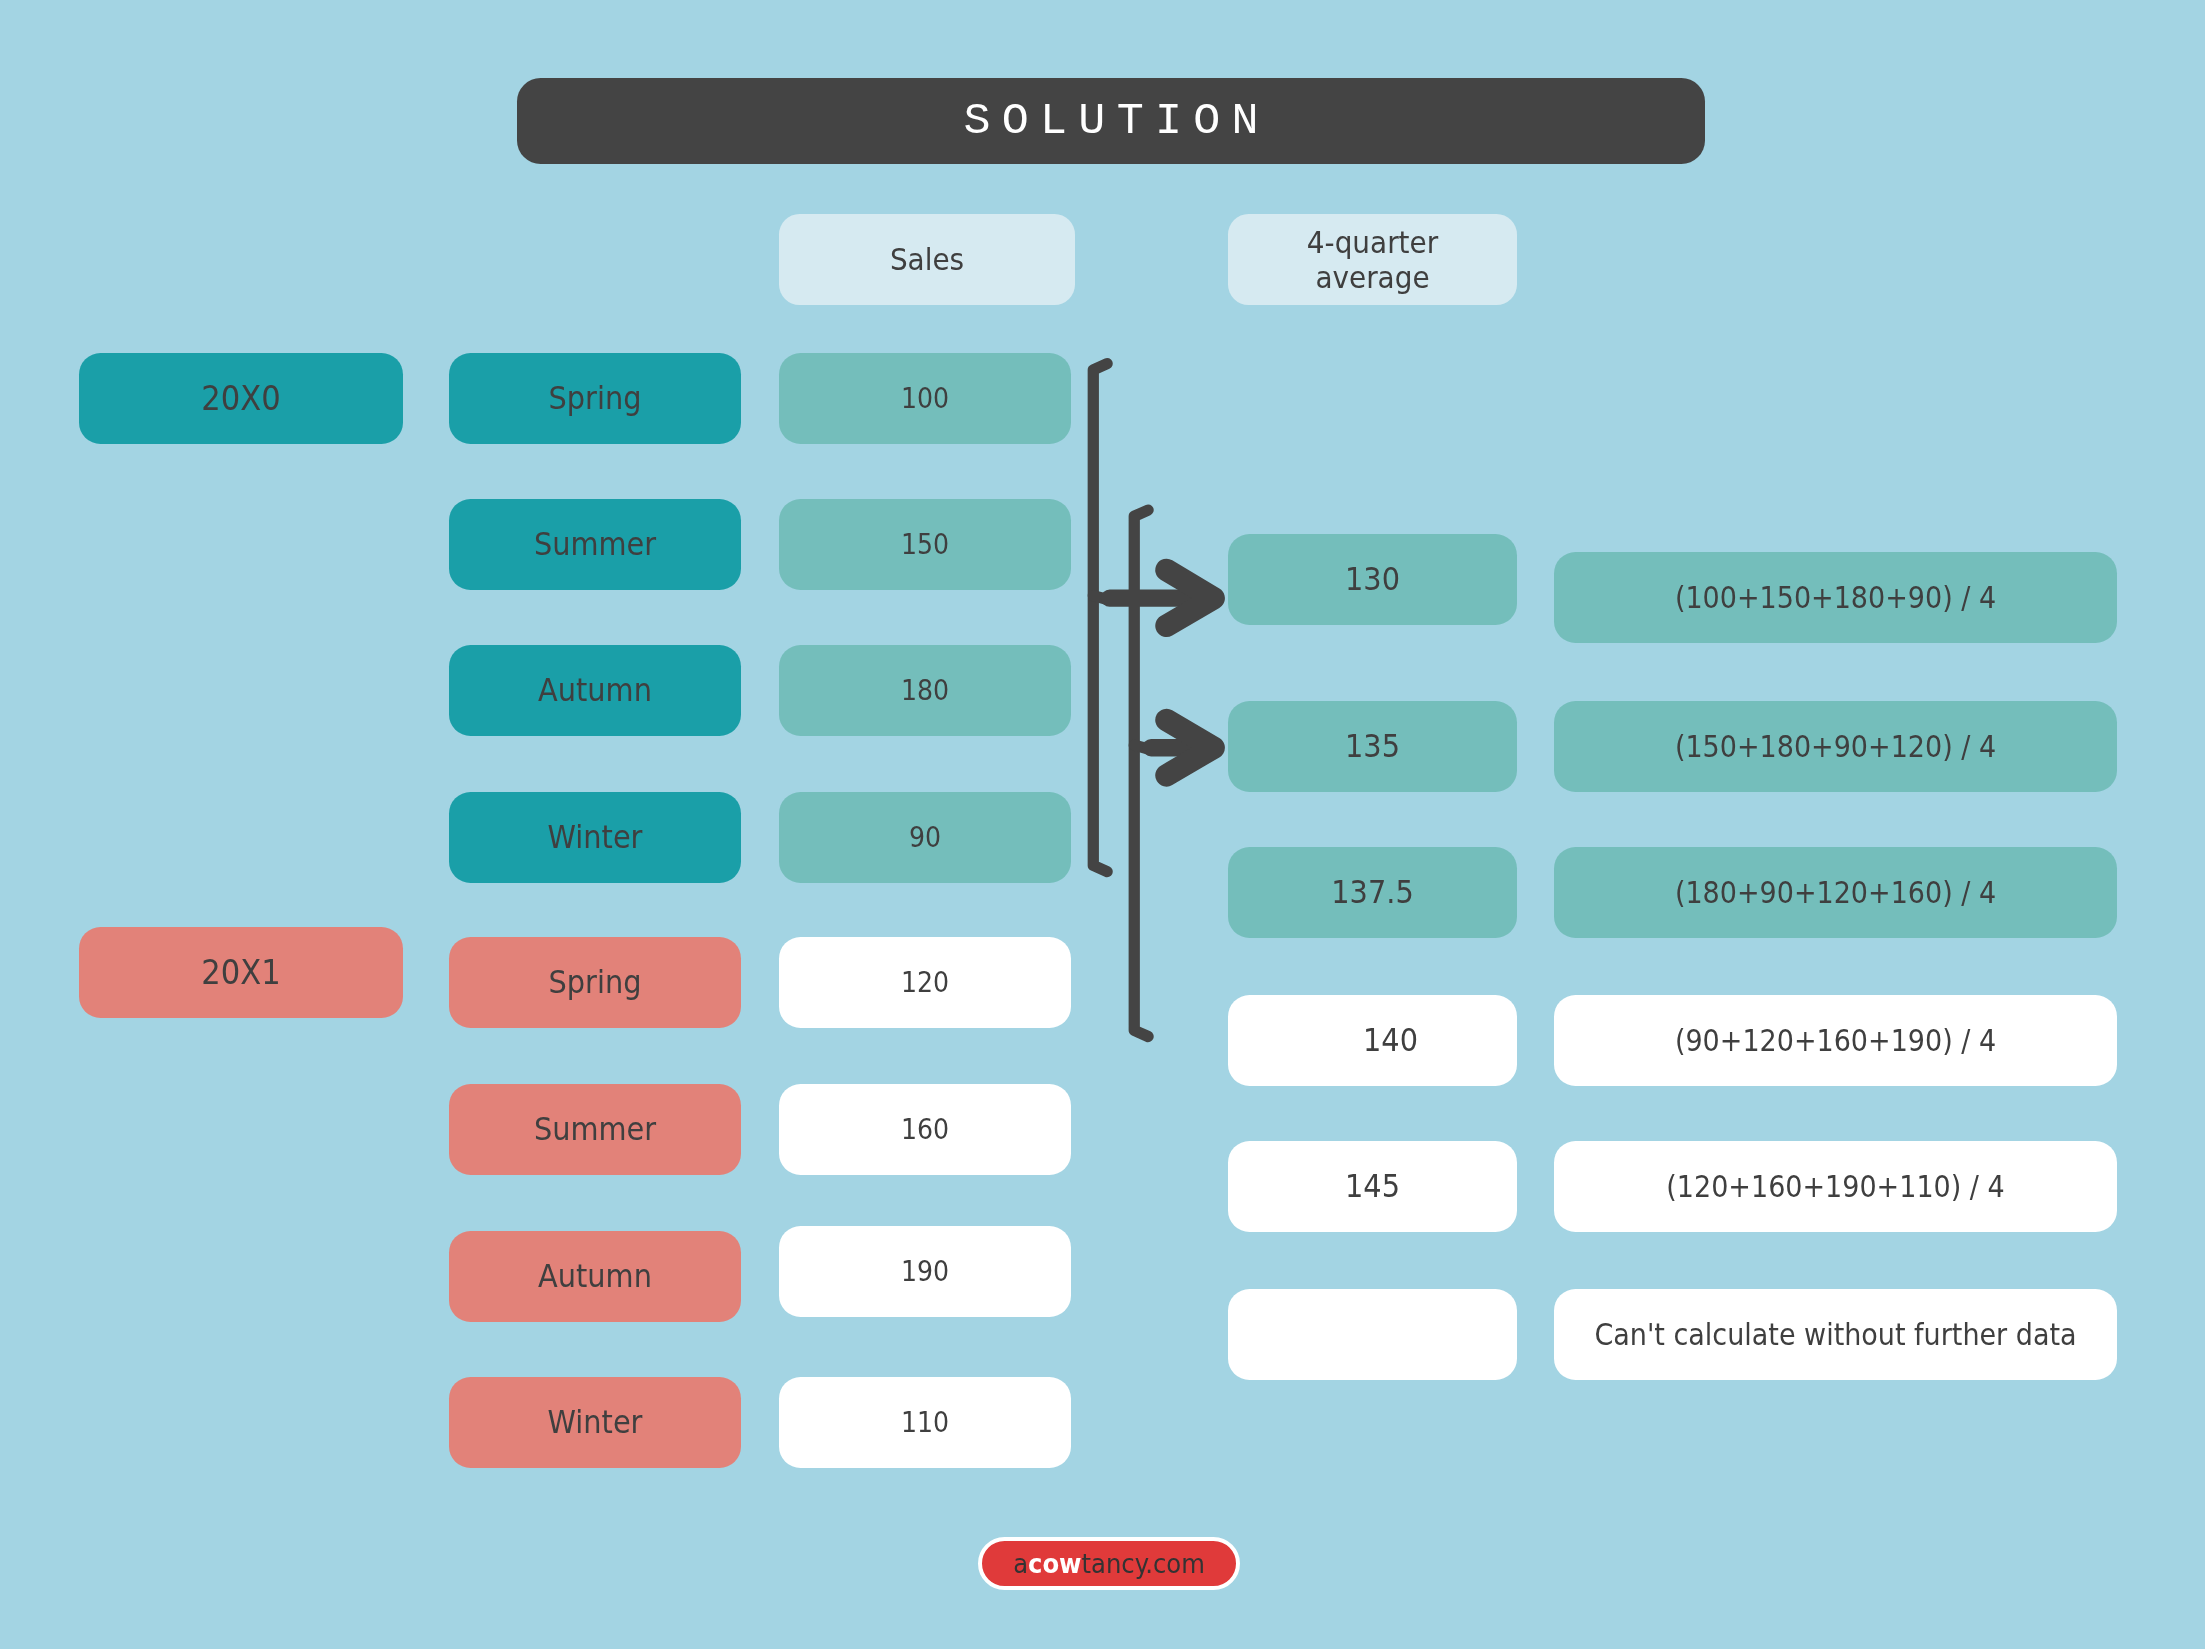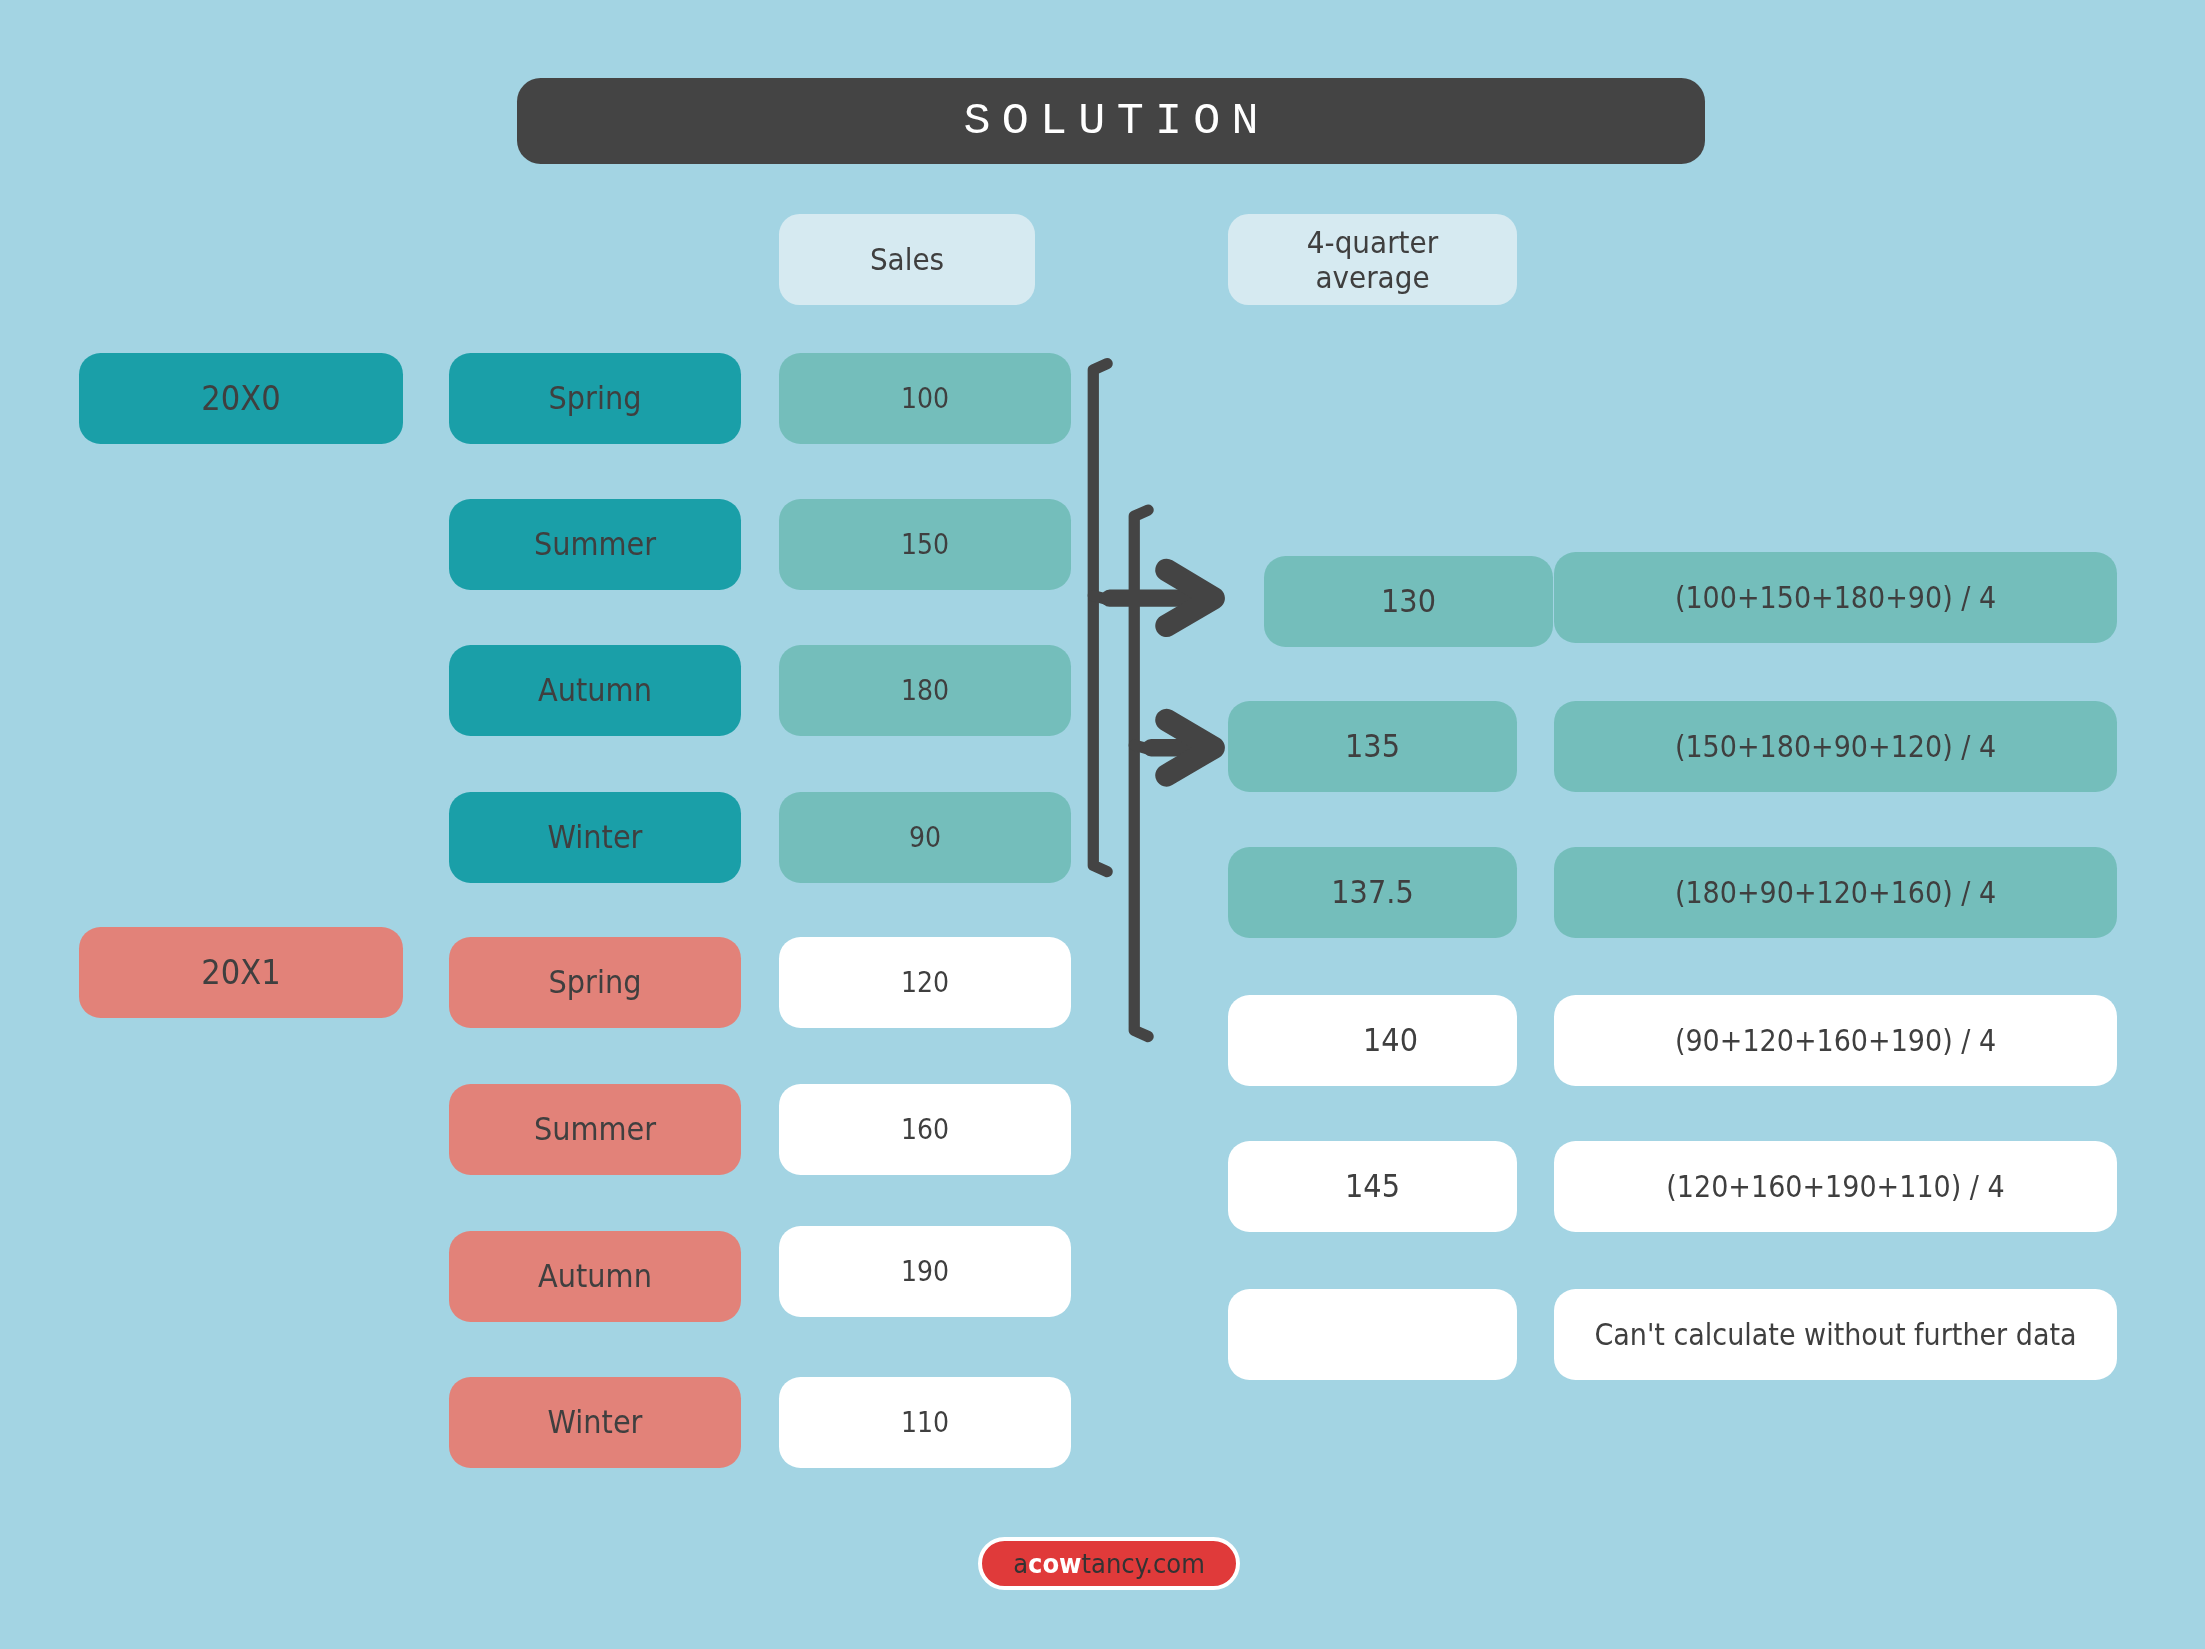--- a/index.html
+++ b/index.html
@@ -53,21 +53,21 @@
     font-weight: 400;
     font-family: Liberation Mono, monospace;
   }
 
   
   .header-box {
     background: #d6eaf1;
     font-size: 31px;
     border-radius: 20.5px;
   }
-  #header-sales  { left: 779px; top: 214px; width: 256px; height: 91px; }
+  #header-sales  { left: 779px; top: 214px; width: 296px; height: 91px; }
   #header-avg    { left: 1228px; top: 214px; width: 289px; height: 91px; }
 
   
   .year-box    { width: 324px; height: 91px; font-size: 34px; }
   .season-box  { width: 292px; height: 91px; font-size: 32px; }
   .value-box   { width: 292px; height: 91px; font-size: 28px; }
 
   .teal-strong { background: #1a9fa8; }
   .teal-soft   { background: #74bebb; }
   .pink-strong { background: #e28279; }
@@ -154,21 +154,21 @@
       <path d="M 2215 1455 L 2248 1464"></path>
     </g>
     <g fill="none" stroke="#444444" stroke-width="34" stroke-linecap="round" stroke-linejoin="round">
       <path d="M 2167 1168 L 2352 1168"></path>
       <path d="M 2278 1113 L 2370 1168 L 2278 1222" stroke-width="44"></path>
       <path d="M 2248 1460 L 2352 1460"></path>
       <path d="M 2278 1406 L 2370 1460 L 2278 1514" stroke-width="44"></path>
     </g>
   </svg>
 
-  <div class="box avg-box teal-soft" style="left:1228px; top:556px;margin-left:36px;">130</div>
+  <div class="box avg-box teal-soft" style="left:1228px; top:534px;">130</div>
   <div class="box calc-box teal-soft" style="left:1554px; top:552px;">(100+150+180+90) / 4</div>
 
   <div class="box avg-box teal-soft" style="left:1228px; top:701px;">135</div>
   <div class="box calc-box teal-soft" style="left:1554px; top:701px;">(150+180+90+120) / 4</div>
 
   <div class="box avg-box teal-soft" style="left:1228px; top:847px;">137.5</div>
   <div class="box calc-box teal-soft" style="left:1554px; top:847px;">(180+90+120+160) / 4</div>
 
   <div class="box avg-box pink-soft" style="left:1228px; top:995px;padding-left:36px;">140</div>
   <div class="box calc-box pink-soft" style="left:1554px; top:995px;">(90+120+160+190) / 4</div>

